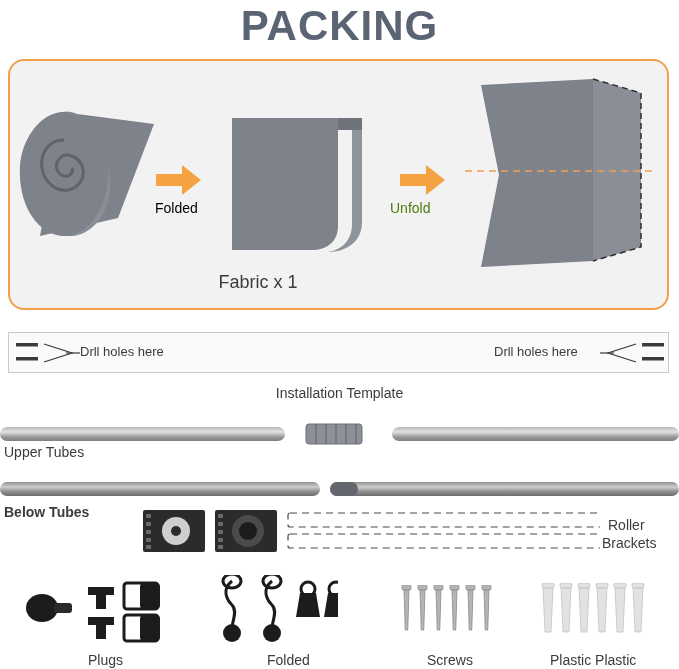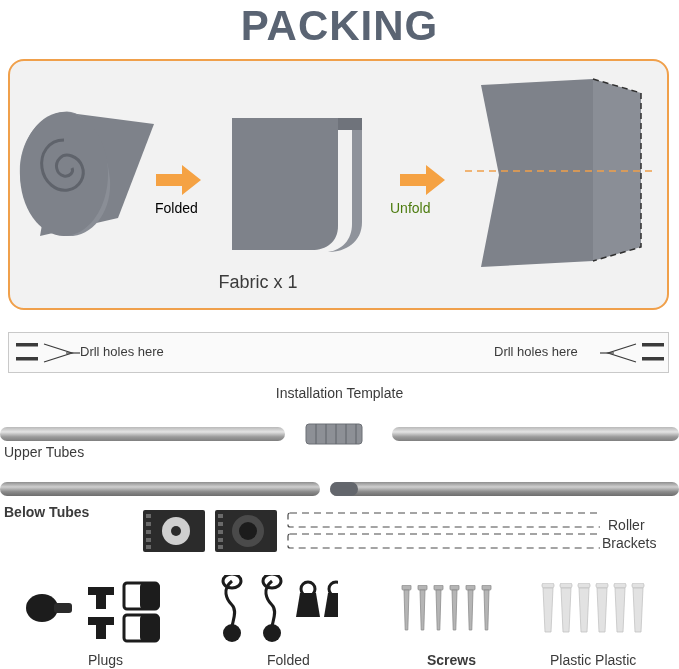--- a/index.html
+++ b/index.html
@@ -55,21 +55,21 @@
   .tmpl-cap{position:absolute;left:0;top:385px;width:679px;text-align:center;font-size:14px;}
   
   .lbl-upper{position:absolute;left:4px;top:444px;font-size:14px;text-align:center;}
   .lbl-below{position:absolute;left:4px;top:504px;font-size:14px;font-weight:bold;}
   .lbl-roller-1{position:absolute;left:608px;top:517px;font-size:14px;}
   .lbl-roller-2{position:absolute;left:602px;top:535px;font-size:14px;text-align:center;}
   
   .cap{position:absolute;font-size:14px;color:#3b3b3b;margin-left:12px;}
   .cap-plugs{left:76px;top:652px;}
   .cap-bungee{left:255px;top:652px;}
-  .cap-screws{left:415px;top:652px;font-weight:bold;}
+  .cap-screws{left:415px;top:652px;}
   .cap-anchor{left:538px;top:652px;}
   svg{display:block;}
 </style>
 </head>
 <body>
 
 <div class="title">PACKING</div>
 
 <div class="fabric-panel"></div>
 

